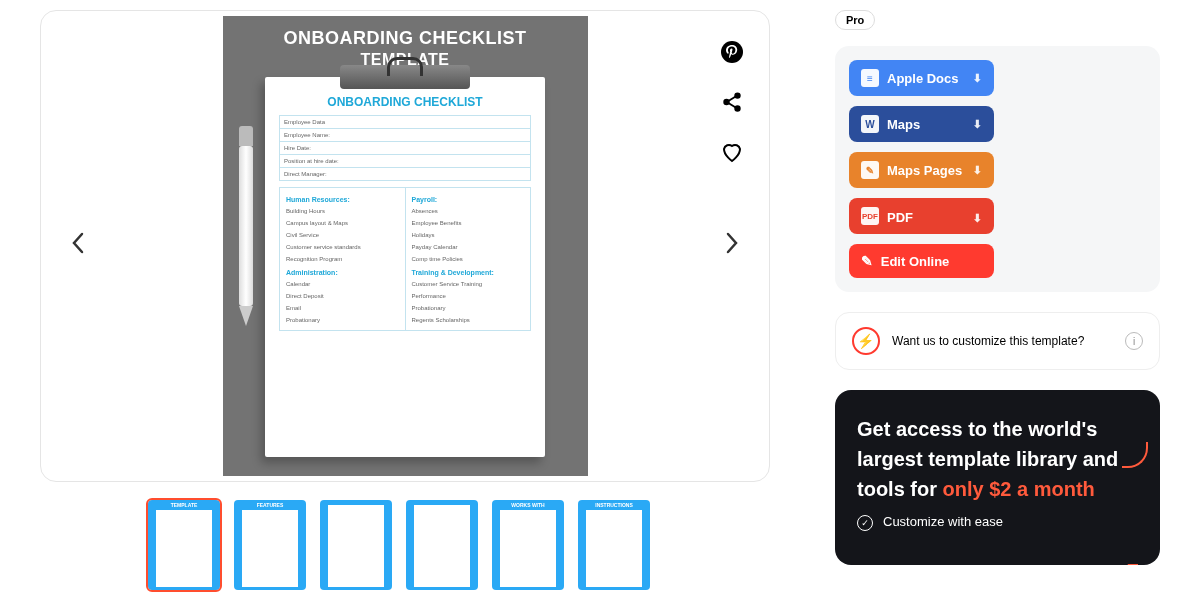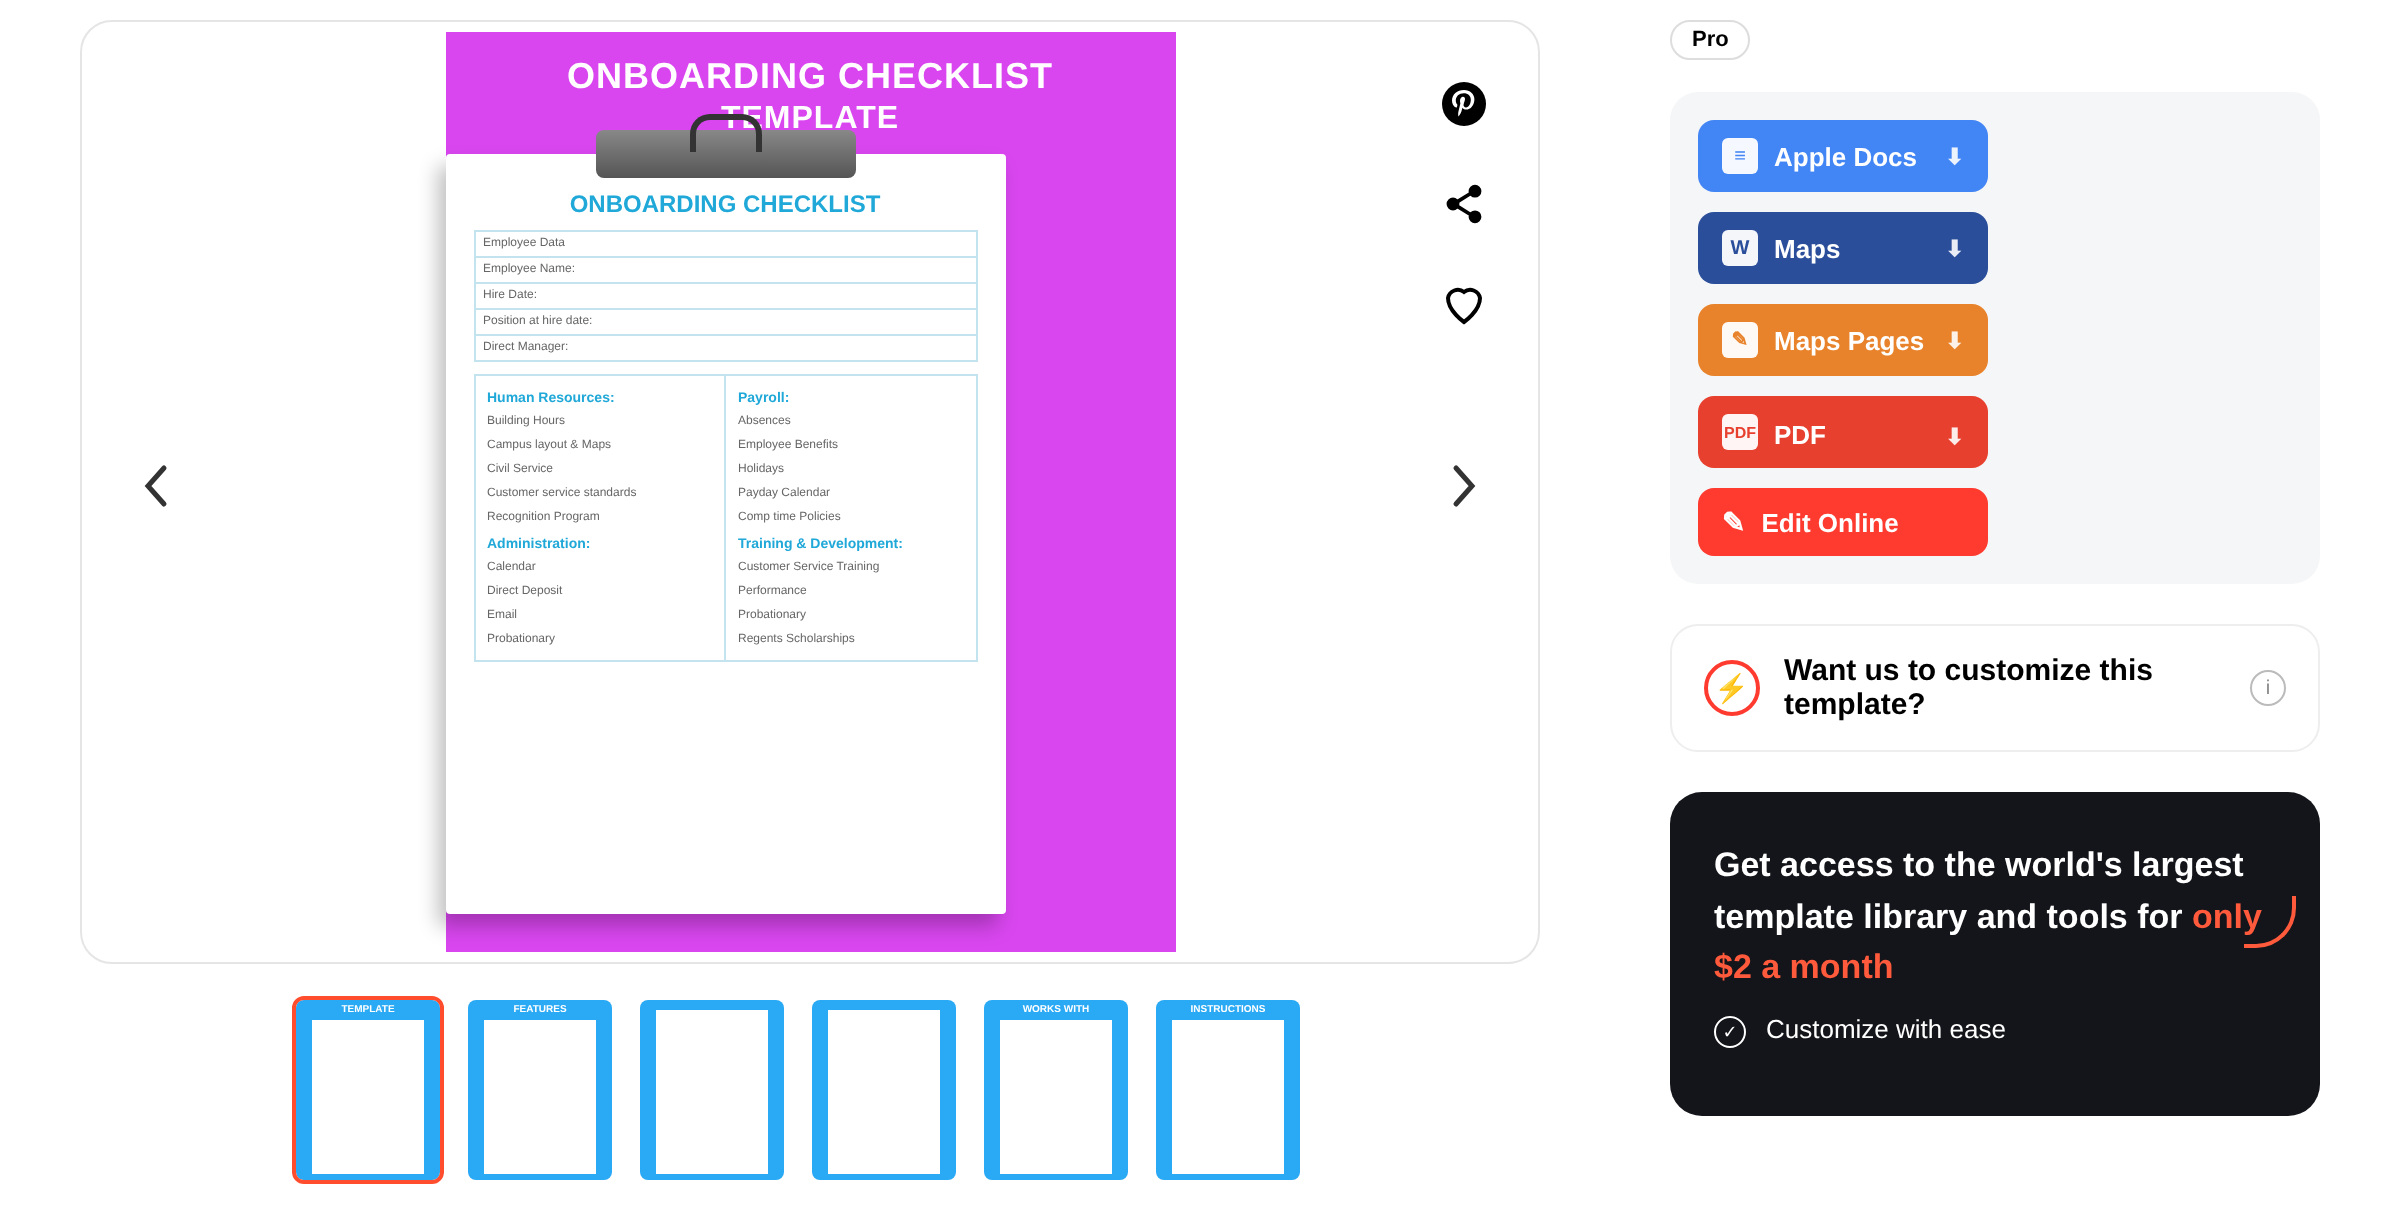--- a/index.html
+++ b/index.html
@@ -3,21 +3,21 @@
 <meta charset="utf-8">
 <style>
   * { box-sizing: border-box; margin: 0; padding: 0; }
   body { font-family: -apple-system, BlinkMacSystemFont, 'Segoe UI', Arial, sans-serif; background: #fff; width: 1200px; height: 605px; overflow: hidden; }
   .container { display: flex; gap: 60px; padding: 10px 40px; }
   .left-col { flex: 1; }
   .right-col { width: 325px; }
 
   
   .preview-card { border: 1px solid #e5e5e5; border-radius: 16px; position: relative; width: 730px; height: 472px; overflow: hidden; display:flex; align-items:center; justify-content:center; background:#fff;}
-  .preview-inner { width: 365px; height: 460px; background: #d946ef; position:relative; display:flex; flex-direction:column; }
+  .preview-inner { width: 365px; height: 460px; background: #737373; position:relative; display:flex; flex-direction:column; align-items:center; }
   .preview-title { color:#fff; font-weight:800; font-size:18px; text-align:center; padding:12px 0 2px; letter-spacing:0.5px; }
   .preview-title2 { color:#fff; font-weight:800; font-size:16px; text-align:center; letter-spacing:0.5px;}
   .clipboard { width: 280px; height: 380px; background:#fff; margin-top:8px; box-shadow: -4px 6px 10px rgba(0,0,0,0.25); position:relative; border-radius:2px;}
   .clip { position:absolute; top:-12px; left:50%; transform:translateX(-50%); width:130px; height:24px; background: linear-gradient(#888,#555); border-radius:4px; }
   .clip::after { content:''; position:absolute; top:-8px; left:50%; transform:translateX(-50%); width:30px; height:16px; border:3px solid #333; border-bottom:none; border-radius:10px 10px 0 0; }
   .doc-title { text-align:center; color:#1fa8d8; font-weight:700; font-size:12px; padding:18px 0 4px; }
   .emp-block { margin: 2px 14px 6px; border:1px solid #c3e3ef; }
   .emp-row { border-bottom:1px solid #c3e3ef; font-size:6px; padding:3px 4px; color:#666; }
   .emp-row:last-child { border-bottom:none; }
   .cols { display:flex; margin:0 14px; border:1px solid #c3e3ef;}
@@ -60,25 +60,25 @@
   .btn-red { background:#e8402e;align-items:flex-end; }
   .btn-red2 { background:#ff3a2f; }
   .btn-edit { width:145px; }
   .icon-gd { color:#4285f4; font-weight:900; }
   .icon-w { color:#2b4e9b; font-weight:900; }
   .icon-ap { color:#e8832b; font-weight:900; }
   .icon-pdf { color:#e8402e; font-weight:900; font-size:8px;}
 
   .customize-card { margin-top:20px; border:1px solid #eee; border-radius:14px; padding:14px 16px; display:flex; align-items:center; gap:12px; }
   .bolt { width:28px;height:28px;border:2px solid #ff3a2f;border-radius:50%;display:flex;align-items:center;justify-content:center;color:#ff3a2f; font-size:14px;}
-  .customize-text { font-size:15px; font-weight:700; flex:1;}
+  .customize-text { font-size:12px; font-weight:400; flex:1;}
   .info-ic { width:18px;height:18px;border:1.5px solid #bbb;border-radius:50%;display:flex;align-items:center;justify-content:center;font-size:10px;color:#888;}
 
   .pro-card { margin-top:20px; background:#14151a; border-radius:16px; padding:24px 22px; color:#fff; position:relative; overflow:hidden;}
-  .pro-heading { font-size:17px; font-weight:800; line-height:1.5; }
+  .pro-heading { font-size:20px; font-weight:800; line-height:1.5; }
   .price { color:#ff5a3c; }
   .arc { position:absolute; top:52px; right:12px; width:26px; height:26px; border:2px solid #ff5a3c; border-left:none; border-top:none; border-radius:0 0 20px 0; }
   .gopro { background:#fff; color:#000; border-radius:22px; padding:10px; text-align:center; font-weight:700; font-size:14px; margin:18px 0 16px; cursor:pointer;}
   .feat { display:flex; gap:10px; align-items:flex-start; margin:10px 0; font-size:13px;}
   .chk { width:16px;height:16px;border:1.5px solid #fff;border-radius:50%;display:flex;align-items:center;justify-content:center;font-size:9px;flex-shrink:0; margin-top:1px;}
   .cursor-ic { position:absolute; right:22px; top:170px; color:#ff5a3c; font-size:14px;}
 </style>
 </head>
 <body>
 

